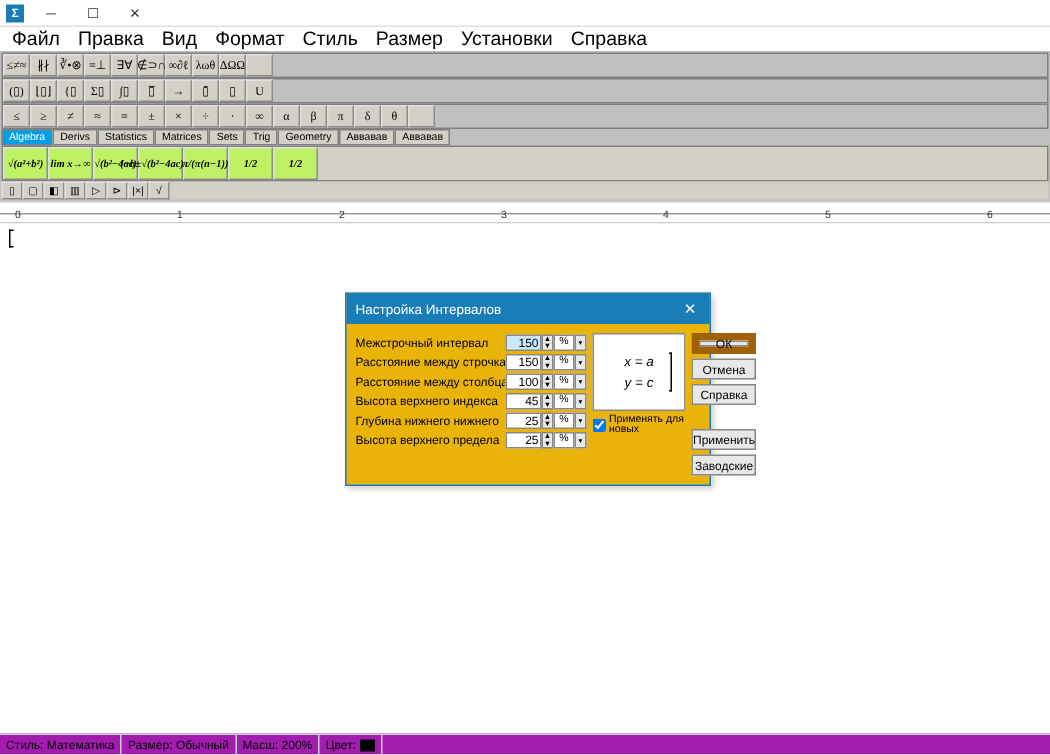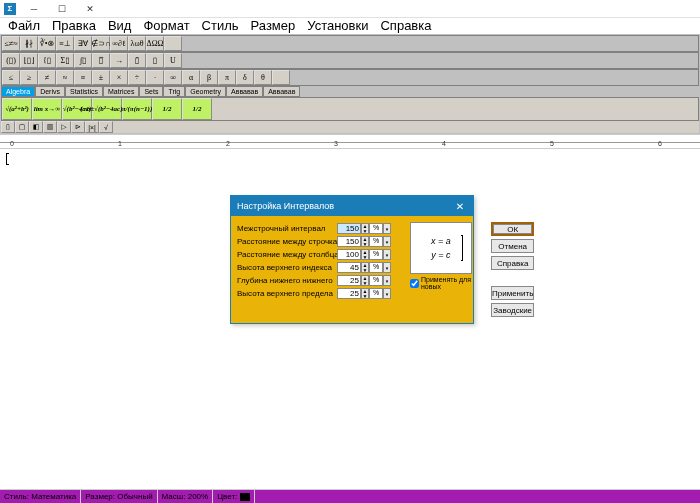--- a/index.html
+++ b/index.html
@@ -28,37 +28,37 @@
 .ruler { height: 15px; background: #fff; border-top: 1px solid #ccc; border-bottom: 1px solid #ccc; position: relative; font-size: 7px; }
 .ruler::before { content:""; position:absolute; top:7px; left:0; right:0; border-top:1px solid #999; }
 .ruler .tick { position: absolute; bottom: 1px; font-size: 7px; color: #333; }
 
 .editor { position: relative; background: #fff; height: 350px; }
 .cursor { position: absolute; top: 4px; left: 6px; width: 1px; height: 12px; border-left: 1px solid #000; border-bottom: 1px solid #000; border-top: 1px solid #000; padding: 0 1px; }
 
 .dialog { position: absolute; left: 206px; top: 195px; width: 244px; background: #eab308; border: 1px solid #1a7db8; box-shadow: 2px 2px 4px rgba(0,0,0,0.2); margin-left: 24px; }
 .dlg-title { background: #1a7db8; color: #fff; font-size: 9px; padding: 3px 6px; display: flex; justify-content: space-between; align-items: center; }
 .dlg-close { width: 14px; height: 14px; display: flex; align-items: center; justify-content: center; font-size: 10px; cursor: pointer; }
-.dlg-body { padding: 6px; display: flex; gap: 19px; }
+.dlg-body { padding: 6px; display: flex; gap: 4px; }
 .settings-col { flex: 1; }
 .setting-row { display: flex; align-items: center; height: 13px; font-size: 8px; }
 .setting-row .label { width: 100px; white-space: nowrap; overflow: hidden; }
 .setting-row .val { width: 24px; height: 11px; border: 1px solid #888; background: #fff; font-size: 8px; padding: 0 1px; text-align: right; }
 .setting-row .val.sel { background: #cce8ff; }
 .spin { width: 8px; height: 11px; display: flex; flex-direction: column; border: 1px solid #888; }
 .spin div { flex:1; font-size:5px; line-height:4px; text-align:center; background:#e8e8e8; }
 .unit { width: 14px; height: 11px; border: 1px solid #888; background: #fff; font-size: 7px; text-align: center; }
 .unit-spin { width: 8px; height: 11px; border: 1px solid #888; background:#e8e8e8; font-size:5px; display:flex;align-items:center;justify-content:center; }
 .preview { width: 62px; height: 52px; border: 1px solid #888; background: #fff; display: flex; flex-direction: column; align-items: center; justify-content: center; font-family: "Times New Roman", serif; font-style: italic; font-size: 9px; line-height: 14px; position: relative; }
 .preview .brack { position: absolute; right: 8px; top: 12px; bottom: 12px; border-right: 1px solid #000; border-top: 1px solid #000; border-bottom: 1px solid #000; width: 2px; }
 .checkbox-row { font-size: 7px; display: flex; align-items: center; gap: 2px; margin-top: 2px; }
 .checkbox-row input { width: 9px; height: 9px; }
 .btn-col { display: flex; flex-direction: column; gap: 3px; width: 46px; }
 .dlg-btn { height: 14px; border: 1px solid #888; background: #e8e8e8; font-size: 8px; display: flex; align-items: center; justify-content: center; cursor: pointer; }
-.dlg-btn.default { border: 2px solid #a16207; box-shadow: inset 0 0 0 1px #888; }
+.dlg-btn.default { border: 5px solid #a16207; box-shadow: inset 0 0 0 1px #888; }
 
 .statusbar { position: absolute; bottom: 0; left: 0; right: 0; height: 14px; background: #a21caf; border-top: 1px solid #ccc; display: flex; font-size: 8px; align-items: center; }
 .status-cell { border-right: 1px solid #ccc; padding: 0 4px; height: 100%; display: flex; align-items: center; }
 </style>
 </head>
 <body>
 
 <div class="titlebar">
   <div class="icon">Σ</div>
   <div class="win-btn">─</div>

